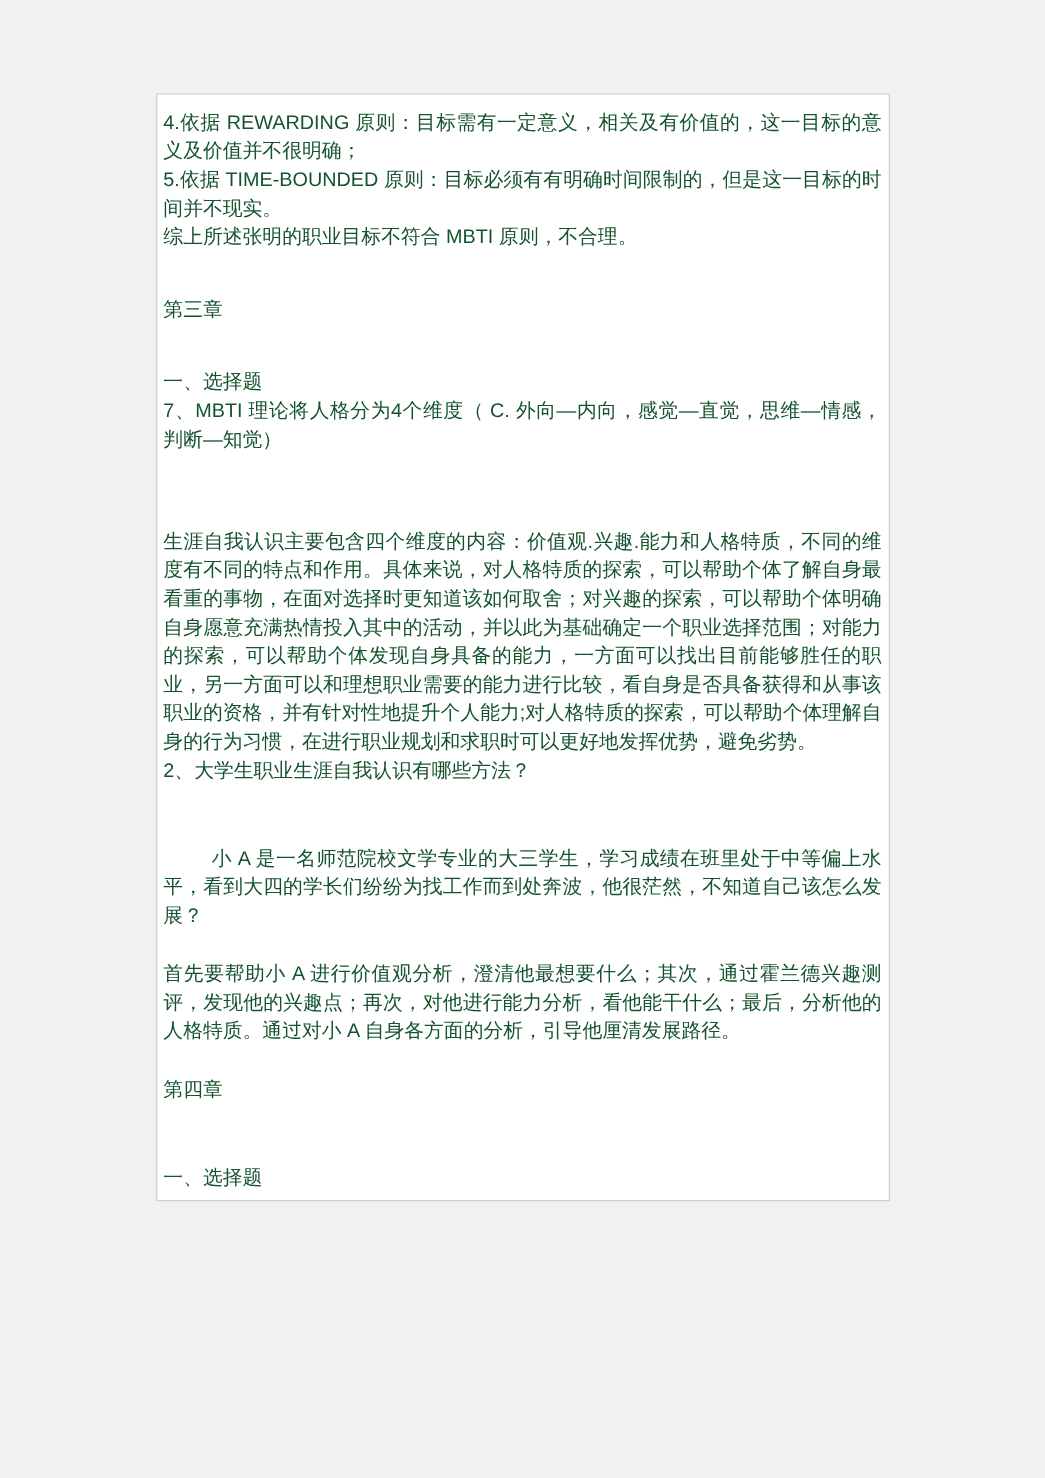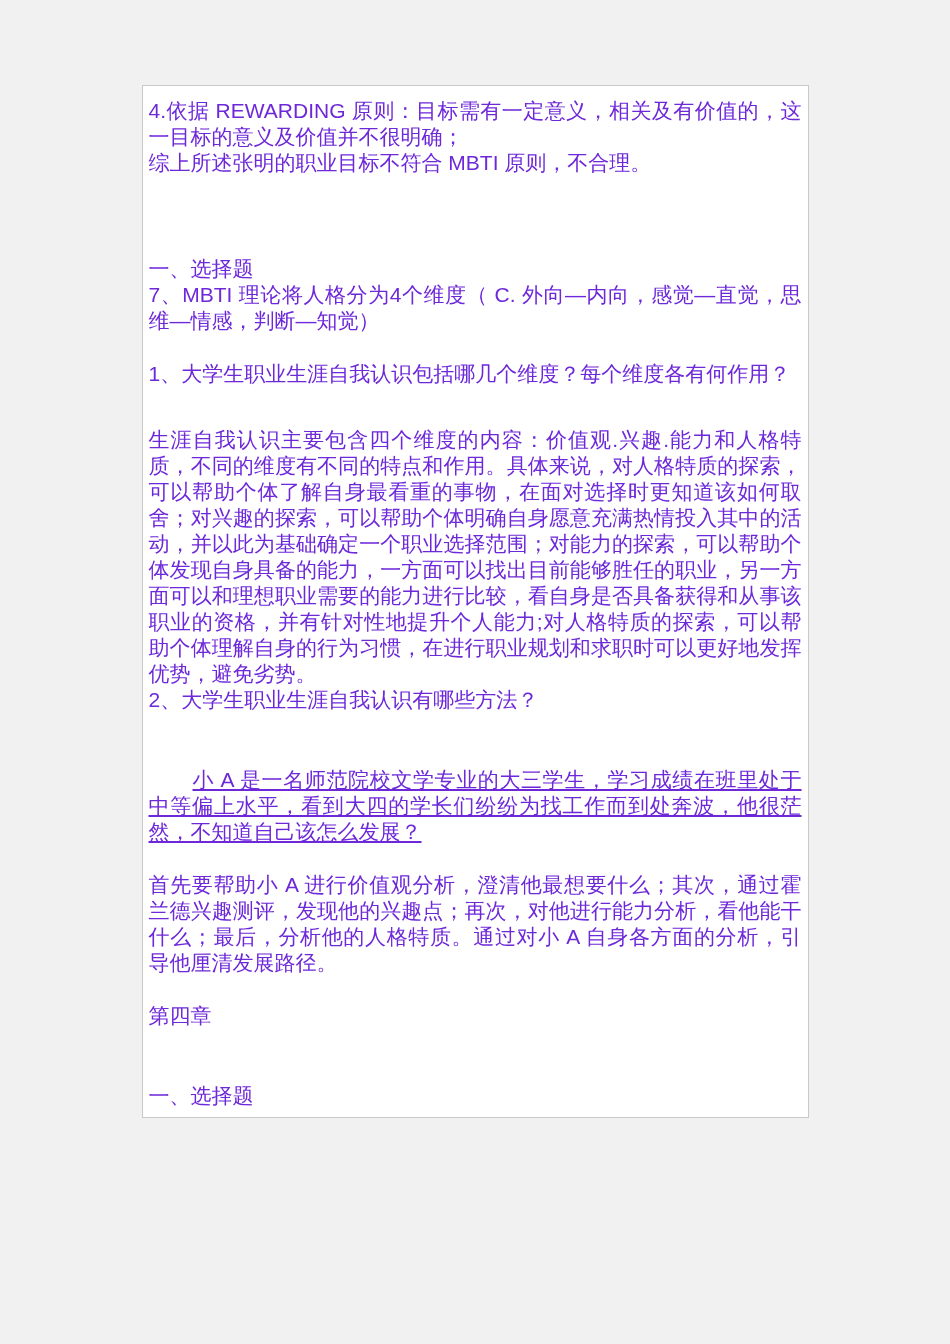--- a/index.html
+++ b/index.html
@@ -15,51 +15,51 @@
     overflow: hidden;
   }
   .page {
     width: 667px;
     margin: 85px auto 0 auto;
     background: #ffffff;
     border: 1px solid #c9c9c9;
     padding: 12px 6px 8px 6px;
   }
   .para {
-    font-size: 21px;
+    font-size: 18px;
     line-height: 26px;
-    color: #6d28d9;
+    color: #14532d;
     text-align: justify;
     word-break: break-all;
   }
   .para.indent {
     text-indent: 44px;
-    text-decoration: underline;
   }
   .sp    { height: 27px; }
   .sp-lg { height: 40px; }
   .sp-xl { height: 54px; }
 </style>
 </head>
 <body>
 
 <div class="canvas">
   <div class="page">
 
     <p class="para">4.依据 REWARDING 原则：目标需有一定意义，相关及有价值的，这一目标的意义及价值并不很明确；</p>
+    <p class="para">5.依据 TIME-BOUNDED 原则：目标必须有有明确时间限制的，但是这一目标的时间并不现实。</p>
     <p class="para">综上所述张明的职业目标不符合 MBTI 原则，不合理。</p>
 
     <div class="sp-lg"></div>
+    <p class="para">第三章</p>
     <div class="sp-lg"></div>
 
     <p class="para">一、选择题</p>
     <p class="para">7、MBTI 理论将人格分为4个维度（ C. 外向—内向，感觉—直觉，思维—情感，判断—知觉）</p>
 
     <div class="sp"></div>
-    <p class="para">1、大学生职业生涯自我认识包括哪几个维度？每个维度各有何作用？</p>
 
     <div class="sp-lg"></div>
     <p class="para">生涯自我认识主要包含四个维度的内容：价值观.兴趣.能力和人格特质，不同的维度有不同的特点和作用。具体来说，对人格特质的探索，可以帮助个体了解自身最看重的事物，在面对选择时更知道该如何取舍；对兴趣的探索，可以帮助个体明确自身愿意充满热情投入其中的活动，并以此为基础确定一个职业选择范围；对能力的探索，可以帮助个体发现自身具备的能力，一方面可以找出目前能够胜任的职业，另一方面可以和理想职业需要的能力进行比较，看自身是否具备获得和从事该职业的资格，并有针对性地提升个人能力;对人格特质的探索，可以帮助个体理解自身的行为习惯，在进行职业规划和求职时可以更好地发挥优势，避免劣势。</p>
     <p class="para">2、大学生职业生涯自我认识有哪些方法？</p>
 
     <div class="sp"></div>
 
     <div class="sp"></div>
     <p class="para indent">小 A 是一名师范院校文学专业的大三学生，学习成绩在班里处于中等偏上水平，看到大四的学长们纷纷为找工作而到处奔波，他很茫然，不知道自己该怎么发展？</p>
 

